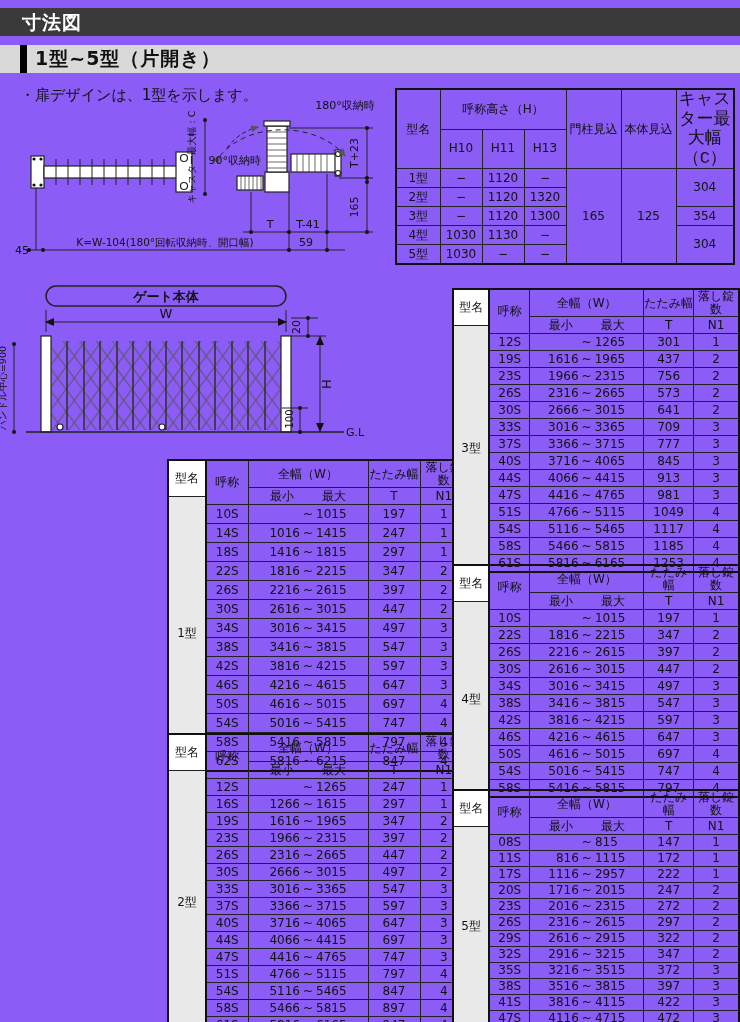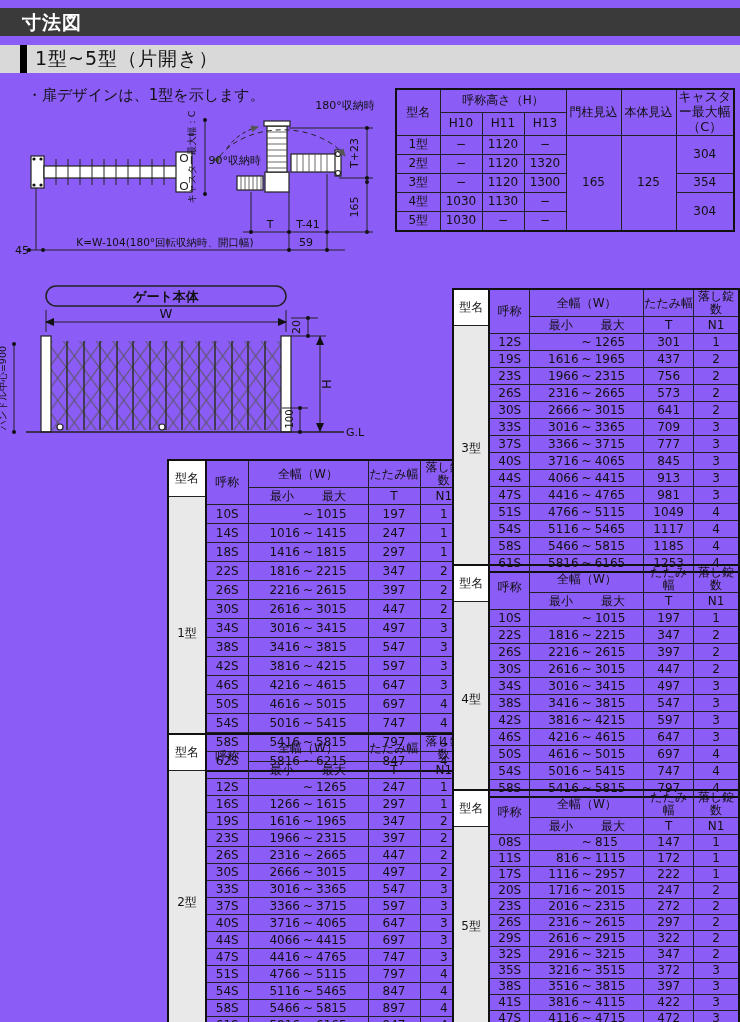--- a/index.html
+++ b/index.html
@@ -5,30 +5,30 @@
   html,body{margin:0;padding:0;background:#fff;}
   .page{position:relative;width:740px;height:1022px;background:#8b5cf6;overflow:hidden;
         font-family:"DejaVu Sans","Liberation Sans",sans-serif;color:#111;}
   
   .main-header{position:absolute;left:0;top:8px;width:740px;height:28px;background:#3a3a3a;
                color:#fff;font-size:19px;font-weight:bold;line-height:28px;
                padding-left:22px;box-sizing:border-box;letter-spacing:1px;}
   .sub-header{position:absolute;left:0;top:45px;width:740px;height:28px;background:#d9d9d9;
               display:flex;align-items:center;}
   .accent{width:7px;height:28px;background:#000;margin-left:20px;}
-  .sub-title{font-size:19px;font-weight:normal;margin-left:8px;letter-spacing:1px;}
-  .note{position:absolute;left:20px;top:86px;font-size:15px;margin-left:7px;}
+  .sub-title{font-size:19px;font-weight:bold;margin-left:8px;letter-spacing:1px;}
+  .note{position:absolute;left:20px;top:86px;font-size:15px;}
   
   table{border-collapse:collapse;table-layout:fixed;}
   th,td{border:1px solid #222;text-align:center;font-weight:normal;padding:0;line-height:1.1;}
   
   .spec-table{position:absolute;left:395px;top:88px;font-size:12px;border:2px solid #111;}
   .spec-table thead th{height:17px;}
   .spec-table tbody td{height:18px;}
-  .spec-table .caster-h{font-size:13px;line-height:1.15;}
+  .spec-table .caster-h{font-size:17px;line-height:1.15;font-family:Liberation Mono, monospace;}
   
   .size-block{position:absolute;display:flex;align-items:stretch;}
   .mcol{display:flex;flex-direction:column;border:2px solid #111;border-right:none;
         width:38px;box-sizing:border-box;background:#fff;font-size:12px;}
   .mhead{height:35px;border-bottom:1px solid #222;display:flex;align-items:center;justify-content:center;}
   .mcell{flex:1;background:#e9e9e9;display:flex;align-items:center;justify-content:center;}
   .size-table{border:2px solid #111;font-size:12px;}
   .size-table thead th{height:16px;}
   .cname{width:42px;} .cw{width:120px;} .ct{width:52px;} .cn{width:48px;}
   .wmin{display:inline-block;width:44px;text-align:right;}

